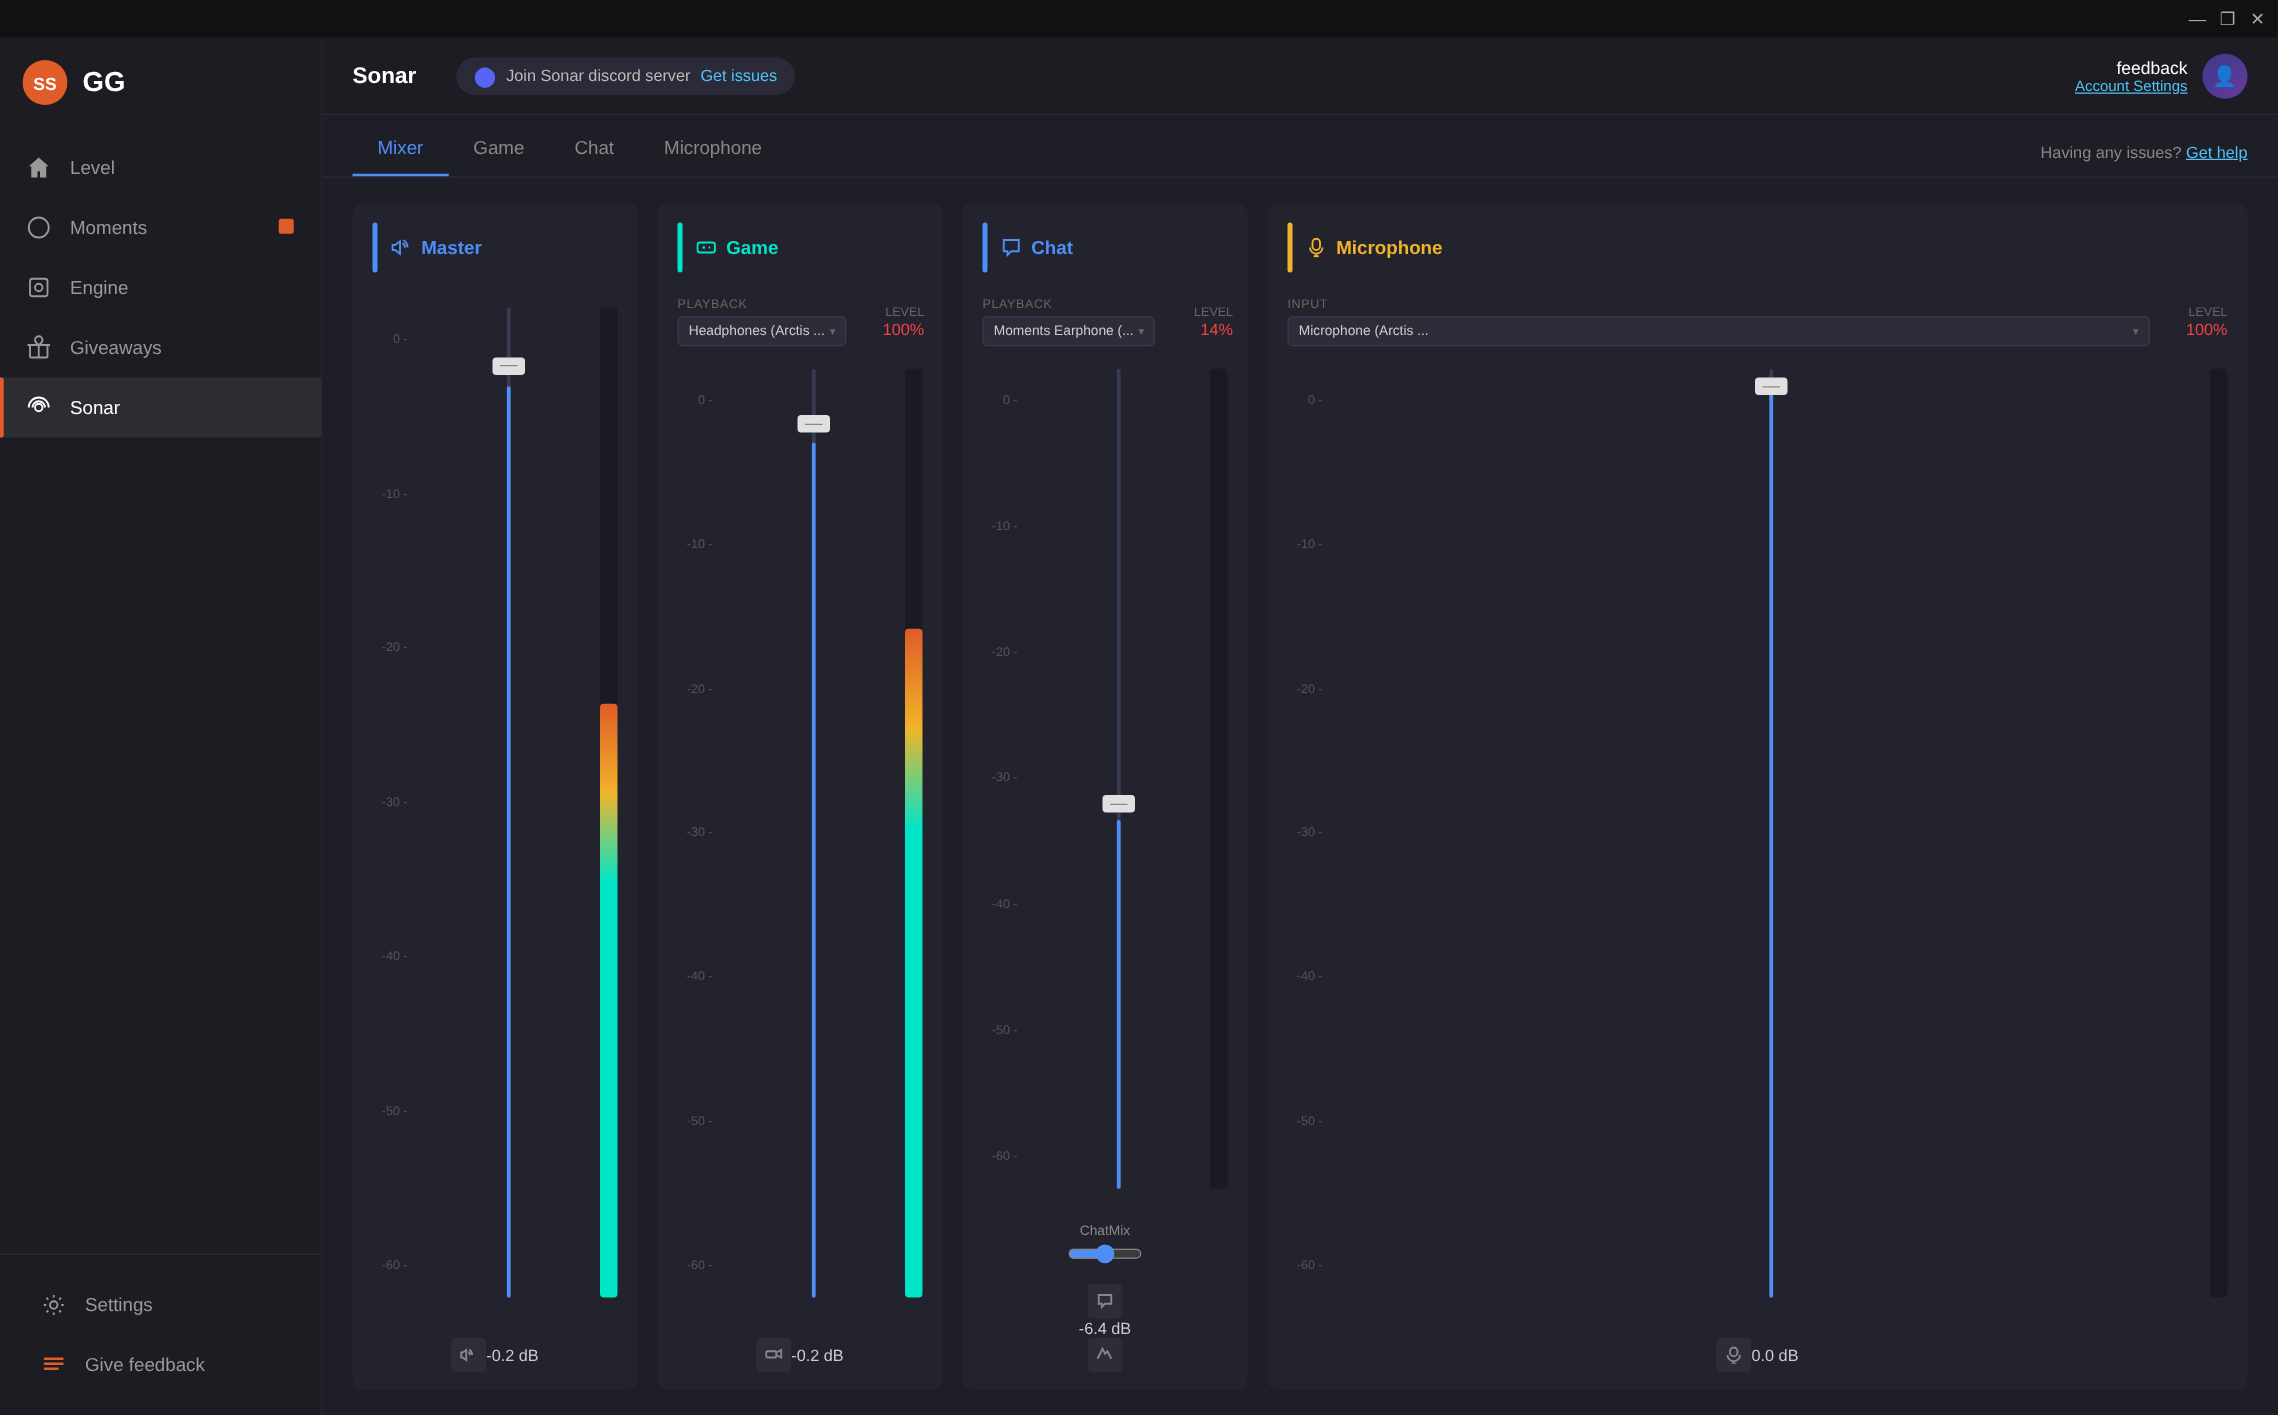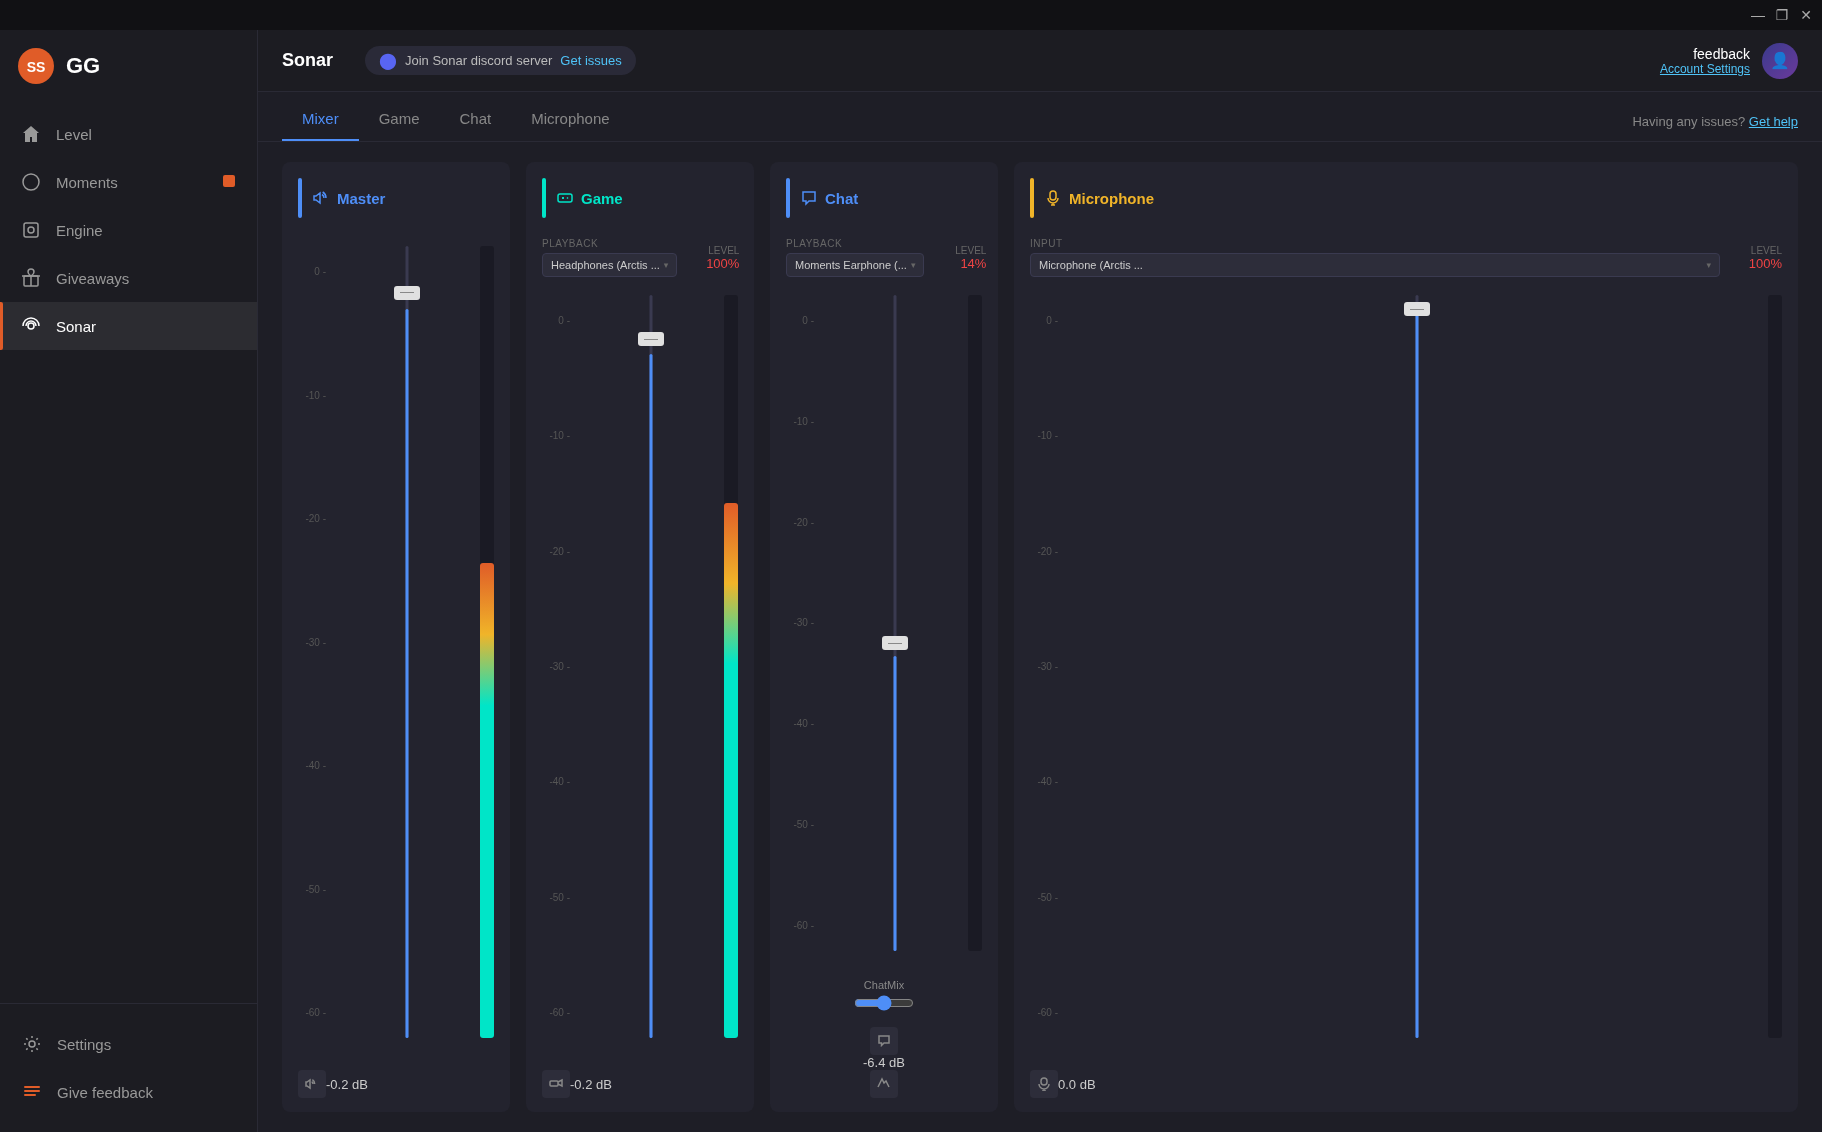--- a/index.html
+++ b/index.html
@@ -34,21 +34,21 @@
       transition: color 0.15s;
     }
     .nav-item.active { color: #fff; background: rgba(255,255,255,0.07); }
     .nav-item.active::before {
       content: ''; position: absolute; left: 0; top: 0; bottom: 0; width: 3px;
       background: #e05c28; border-radius: 0 2px 2px 0;
     }
     .nav-icon { width: 22px; height: 22px; display: flex; align-items: center; justify-content: center; }
     .nav-label { font-size: 15px; font-weight: 500; }
     .nav-badge { margin-left: auto; color: #e05c28; }
-    .sidebar-bottom { padding: 16px 1px; border-top: 1px solid #2a2a35; }
+    .sidebar-bottom { padding: 16px 12px; border-top: 1px solid #2a2a35; }
 
     
     .main {
       position: absolute; top: 30px; left: 258px; right: 0; bottom: 0;
       background: #1e1e26;
       display: flex; flex-direction: column;
     }
 
     
     .topbar {
@@ -173,21 +173,21 @@
     
     .vu-bar-wrap { width: 14px; position: relative; }
     .vu-bar-bg { position: absolute; top: 0; bottom: 0; left: 0; right: 0; background: #1a1a24; border-radius: 3px; }
     .vu-bar-fill {
       position: absolute; bottom: 0; left: 0; right: 0; border-radius: 3px;
     }
 
     
     .card-footer {
       padding: 8px 16px 14px;
-      display: flex; align-items: center; justify-content: flex-start;
+      display: flex; align-items: center; justify-content: center;
     }
     .mute-btn {
       width: 28px; height: 28px; border-radius: 4px;
       background: #2d2d3a; border: none; cursor: pointer;
       display: flex; align-items: center; justify-content: center; color: #888;
     }
     .db-value { color: #ccc; font-size: 13px; }
 
     
     .chatmix-area {

